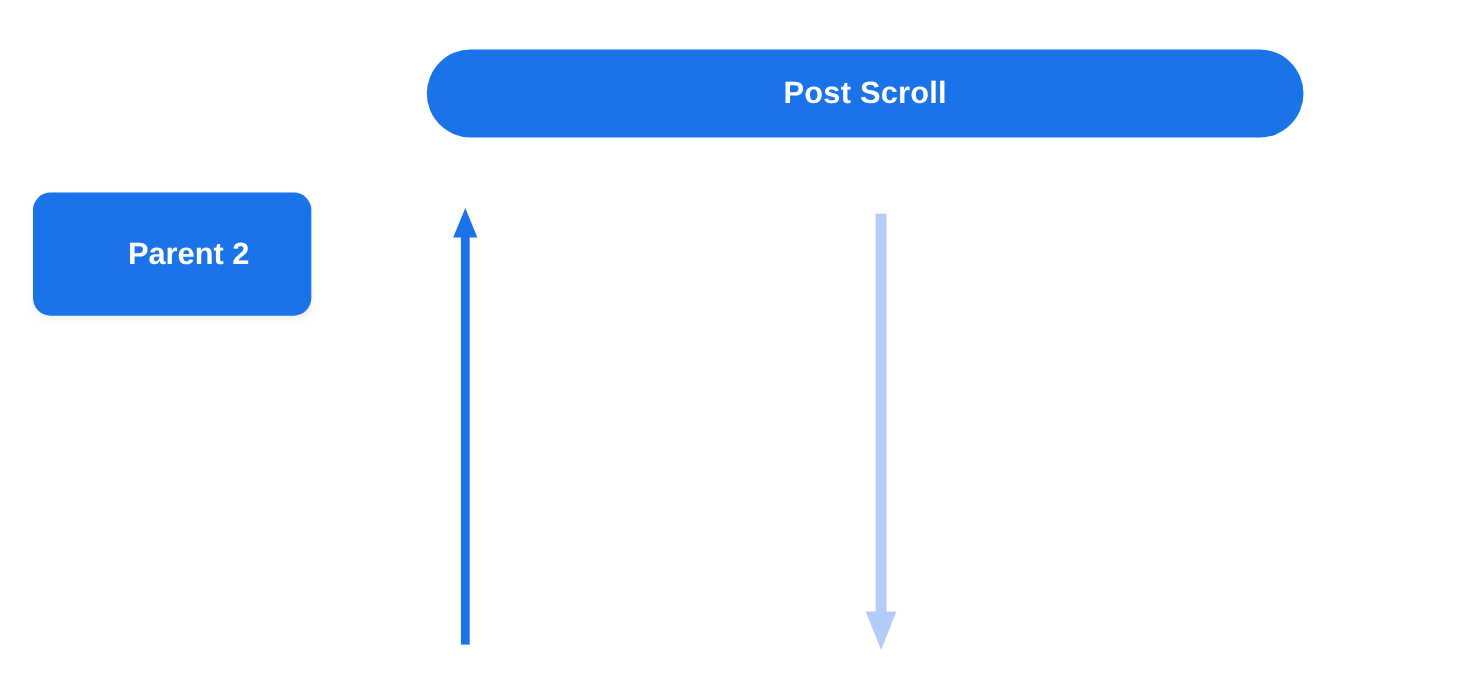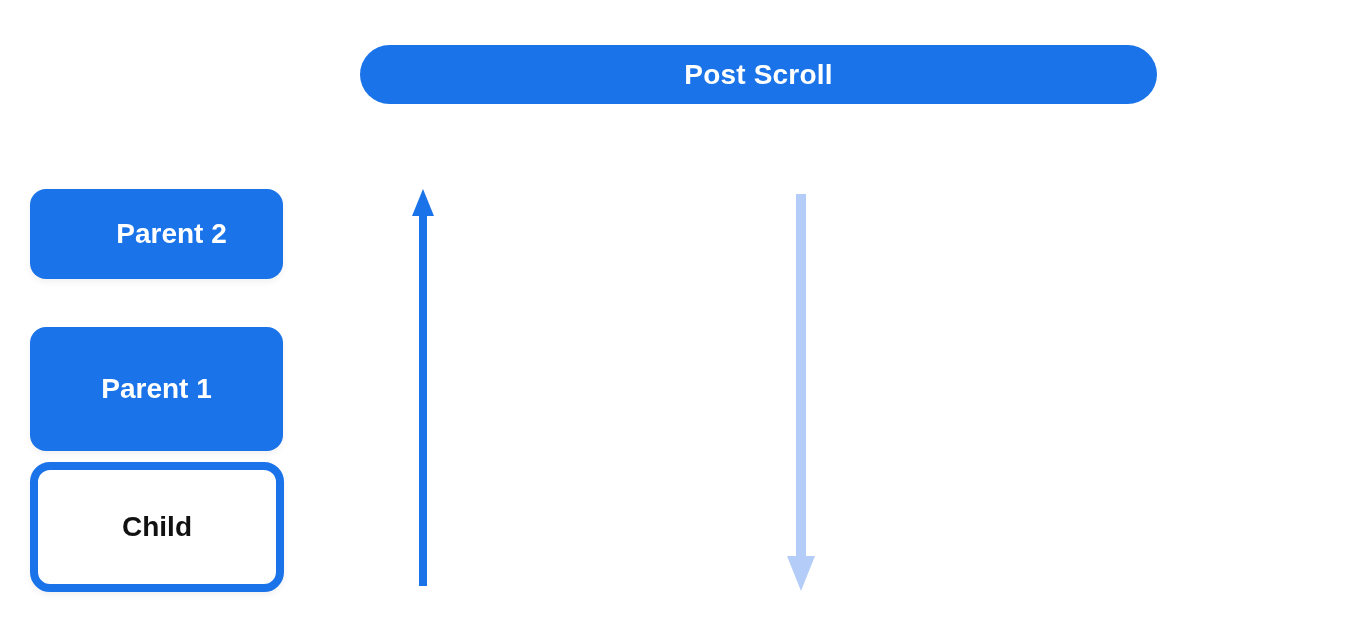--- a/index.html
+++ b/index.html
@@ -25,21 +25,21 @@
     font-weight: 700;
   }
   .pill-white {
     background: #ffffff;
     color: #1f1f1f;
     font-weight: 600;
     border: 2px solid #e9e9e9;
     box-shadow: 0 4px 10px rgba(0,0,0,0.10);
   }
 
-  .top-pill       { left: 360px; top: 45px;  width: 797px; height: 59px; }
+  .top-pill       { left: 388px; top: 45px;  width: 797px; height: 80px; }
   .delta-pill     { left: 446px; top: 221px; width: 326px; height: 64px; }
   .dispatch-pill  { left: 446px; top: 496px; width: 329px; height: 63px; }
 
   .box {
     position: absolute;
     left: 30px; width: 253px;
     display: flex; align-items: center; justify-content: center;
     border-radius: 16px;
     font-size: 28px;
     box-shadow: 0 3px 6px rgba(0,0,0,0.06);
@@ -49,46 +49,40 @@
     color: #ffffff;
     font-weight: 700;
   }
   .box-outlined {
     background: #ffffff;
     color: #111111;
     font-weight: 600;
     border: 8px solid #1a73e8;
     border-radius: 20px;
   }
-  .box-parent2 { top: 189px; height: 90px; padding-left: 30px; }
+  .box-parent2 { top: 175px; height: 112px; padding-left: 30px; }
   .box-parent1 { top: 327px; height: 124px; }
   .box-child   { top: 462px; height: 130px; width: 254px; }
 
   .arrow-svg { position: absolute; display: block; }
   .up-arrow-svg   { left: 409px; top: 188px; }
   .down-arrow-svg { left: 785px; top: 194px; }
 </style>
 </head>
 <body>
 
 <div class="canvas">
 
   <div class="pill pill-blue top-pill">
     <span>Post Scroll</span>
   </div>
 
   <div class="box box-filled box-parent2">
     <span>Parent 2</span>
   </div>
-  <div class="box box-filled box-parent1">
-    <span>Parent 1</span>
-  </div>
-  <div class="box box-outlined box-child">
-    <span>Child</span>
-  </div>
 
   <svg class="arrow-svg up-arrow-svg" width="28" height="400" viewBox="0 0 28 400" aria-hidden="true">
     <rect x="10" y="22" width="8" height="376" fill="#1a73e8"></rect>
     <polygon points="14,1 3,28 25,28" fill="#1a73e8"></polygon>
   </svg>
 
 
   <svg class="arrow-svg down-arrow-svg" width="32" height="398" viewBox="0 0 32 398" aria-hidden="true">
     <rect x="11" y="0" width="10" height="368" fill="#b4ccf8"></rect>
     <polygon points="2,362 30,362 16,397" fill="#b4ccf8"></polygon>

